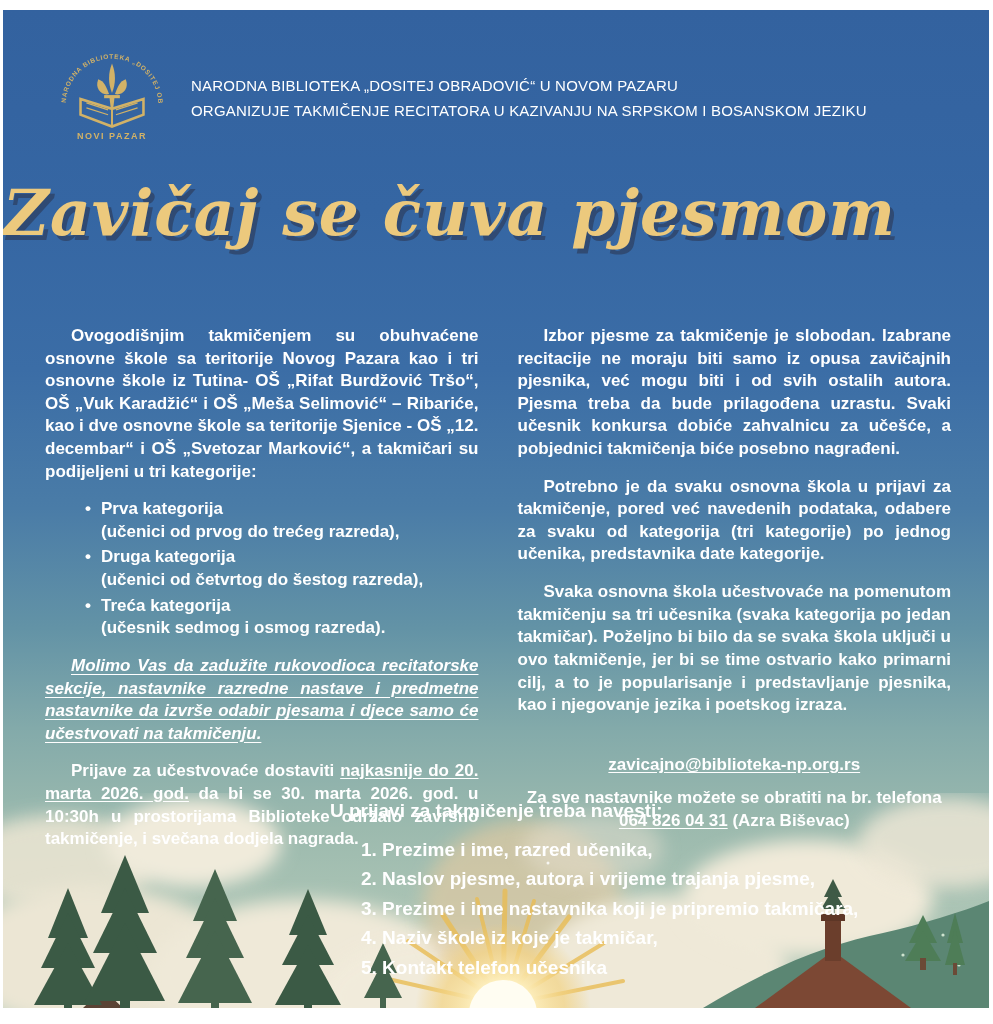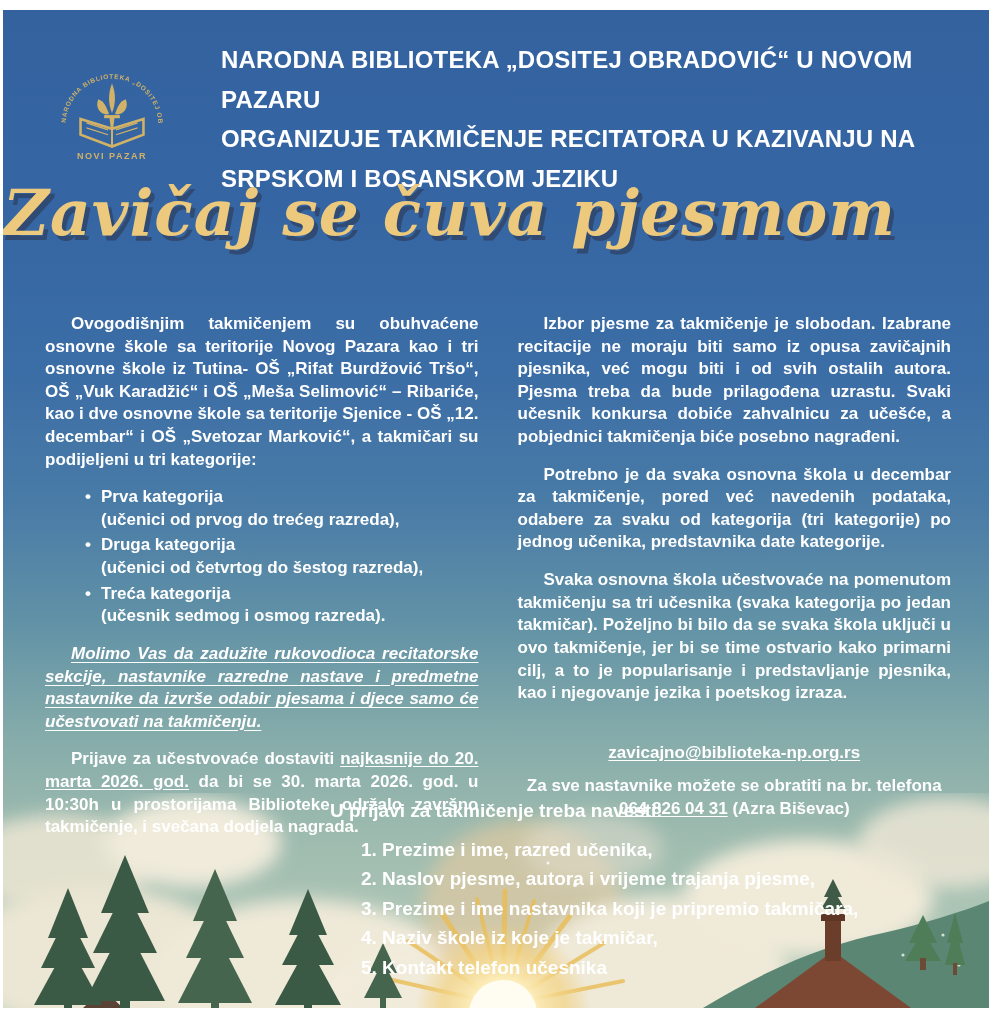--- a/index.html
+++ b/index.html
@@ -9,31 +9,31 @@
   }
   .poster{
     position:absolute;left:3px;top:10px;width:986px;height:998px;overflow:hidden;
     background:linear-gradient(180deg,
       #33629f 0%, #3566a3 20%, #3b6da6 36%, #4a7ca7 50%,
       #6393a6 62%, #83aaaa 72%, #9cbaae 82%, #aec6b6 92%, #b4cab9 100%);
   }
   
   .header{position:absolute;top:30px;left:50px;right:30px;display:flex;align-items:center;gap:20px;z-index:3;}
   .logo{width:118px;height:118px;flex:none;}
-  .header-text{color:#ffffff;font-weight:bold;font-size:24px;line-height:1.65;letter-spacing:.2px;margin-left:30px;}
+  .header-text{color:#ffffff;font-weight:normal;font-size:15px;line-height:1.65;letter-spacing:.2px;}
   
   .title{
     position:absolute;top:166px;left:0;right:0;z-index:3;
     font-family:"DejaVu Serif",serif;font-style:italic;font-weight:bold;
     font-size:63px;letter-spacing:1px;color:#ecc97d;
     text-shadow:4px 5px 0 rgba(42,46,68,.5);
   }
   
   .columns{
-    position:absolute;top:303px;left:42px;right:38px;z-index:3;display:flex;gap:39px;
+    position:absolute;top:315px;left:42px;right:38px;z-index:3;display:flex;gap:39px;
     color:#ffffff;font-weight:bold;font-size:17px;line-height:1.33;
   }
   .col{flex:1;text-align:justify;}
   .col p{margin:0 0 15px 0;}
   .indent{text-indent:26px;}
   .cat-list{margin:2px 0 15px 40px;}
   .cat{display:flex;margin-bottom:3px;}
   .cat .bullet{width:16px;flex:none;}
   .note{font-style:italic;text-decoration:underline;text-underline-offset:3px;}
   .strong-u{text-decoration:underline;text-underline-offset:2px;}
@@ -215,21 +215,21 @@
 
       <p class="note indent">Molimo Vas da zadužite rukovodioca recitatorske sekcije, nastavnike razredne nastave i predmetne nastavnike da izvrše odabir pjesama i djece samo će učestvovati na takmičenju.</p>
 
       <p class="indent">
         <span>Prijave za učestvovaće dostaviti </span><span class="strong-u">najkasnije do 20. marta 2026. god.</span><span> da bi se 30. marta 2026. god. u 10:30h u prostorijama Biblioteke održalo završno takmičenje, i svečana dodjela nagrada.</span>
       </p>
     </div>
 
     <div class="col">
       <p class="indent">Izbor pjesme za takmičenje je slobodan. Izabrane recitacije ne moraju biti samo iz opusa zavičajnih pjesnika, već mogu biti i od svih ostalih autora. Pjesma treba da bude prilagođena uzrastu. Svaki učesnik konkursa dobiće zahvalnicu za učešće, a pobjednici takmičenja biće posebno nagrađeni.</p>
-      <p class="indent">Potrebno je da svaka osnovna škola u decembar za takmičenje, pored već navedenih podataka, odabere za svaku od kategorija (tri kategorije) po jednog učenika, predstavnika date kategorije.</p>
+      <p class="indent">Potrebno je da svaku osnovna škola u prijavi za takmičenje, pored već navedenih podataka, odabere za svaku od kategorija (tri kategorije) po jednog učenika, predstavnika date kategorije.</p>
       <p class="indent">Svaka osnovna škola učestvovaće na pomenutom takmičenju sa tri učesnika (svaka kategorija po jedan takmičar). Poželjno bi bilo da se svaka škola uključi u ovo takmičenje, jer bi se time ostvario kako primarni cilj, a to je popularisanje i predstavljanje pjesnika, kao i njegovanje jezika i poetskog izraza.</p>
 
       <p class="center contact">
         <br>
         <span class="email">zavicajno@biblioteka-np.org.rs</span>
       </p>
       <p class="center contact">
         <span>Za sve nastavnike možete se obratiti na br. telefona</span><br>
         <span class="phone">064 826 04 31</span><span> (Azra Biševac)</span>
       </p>

